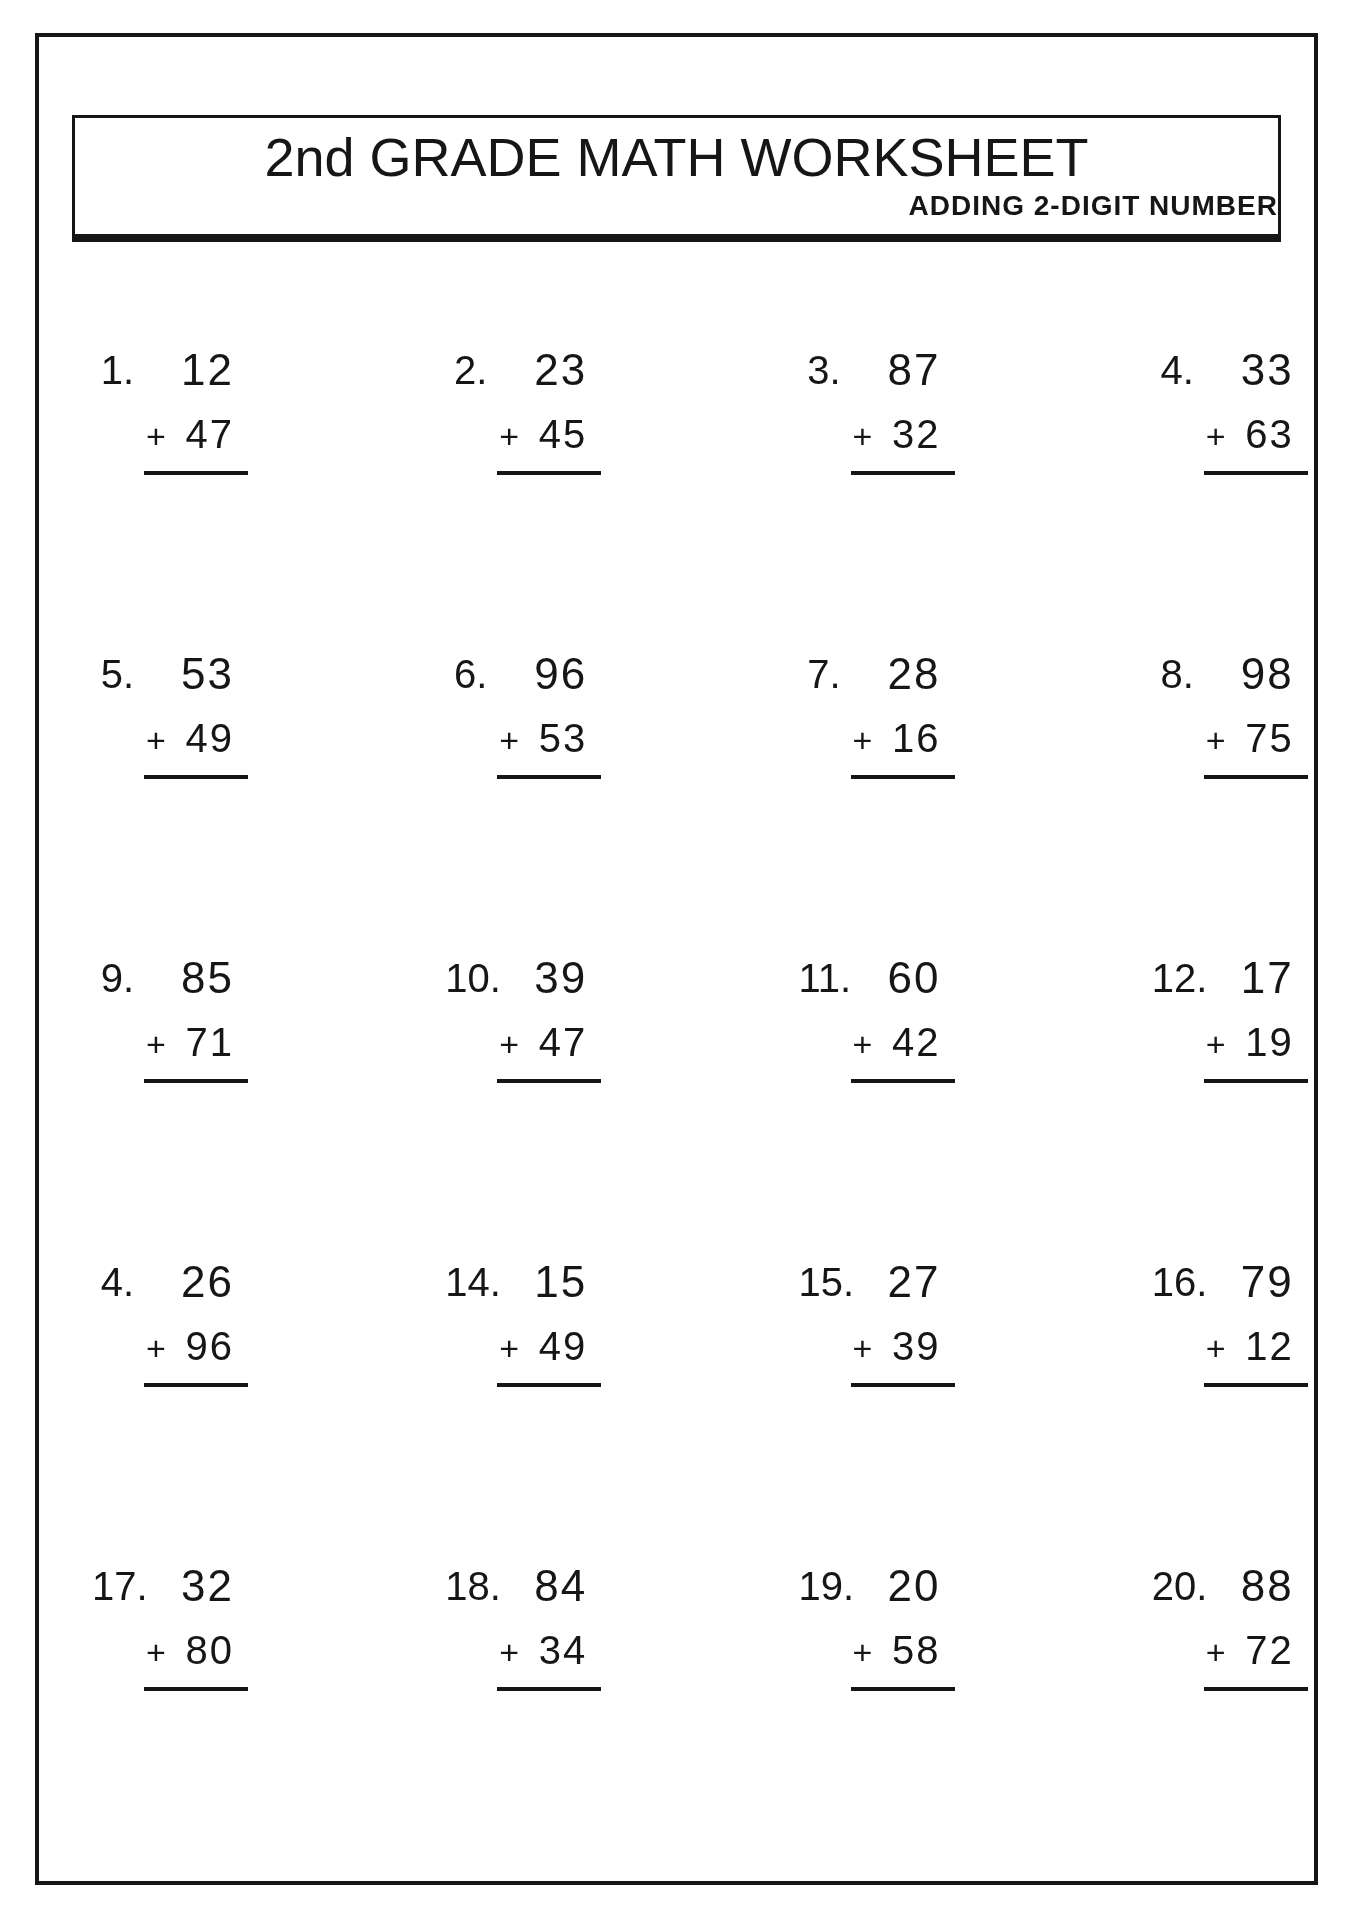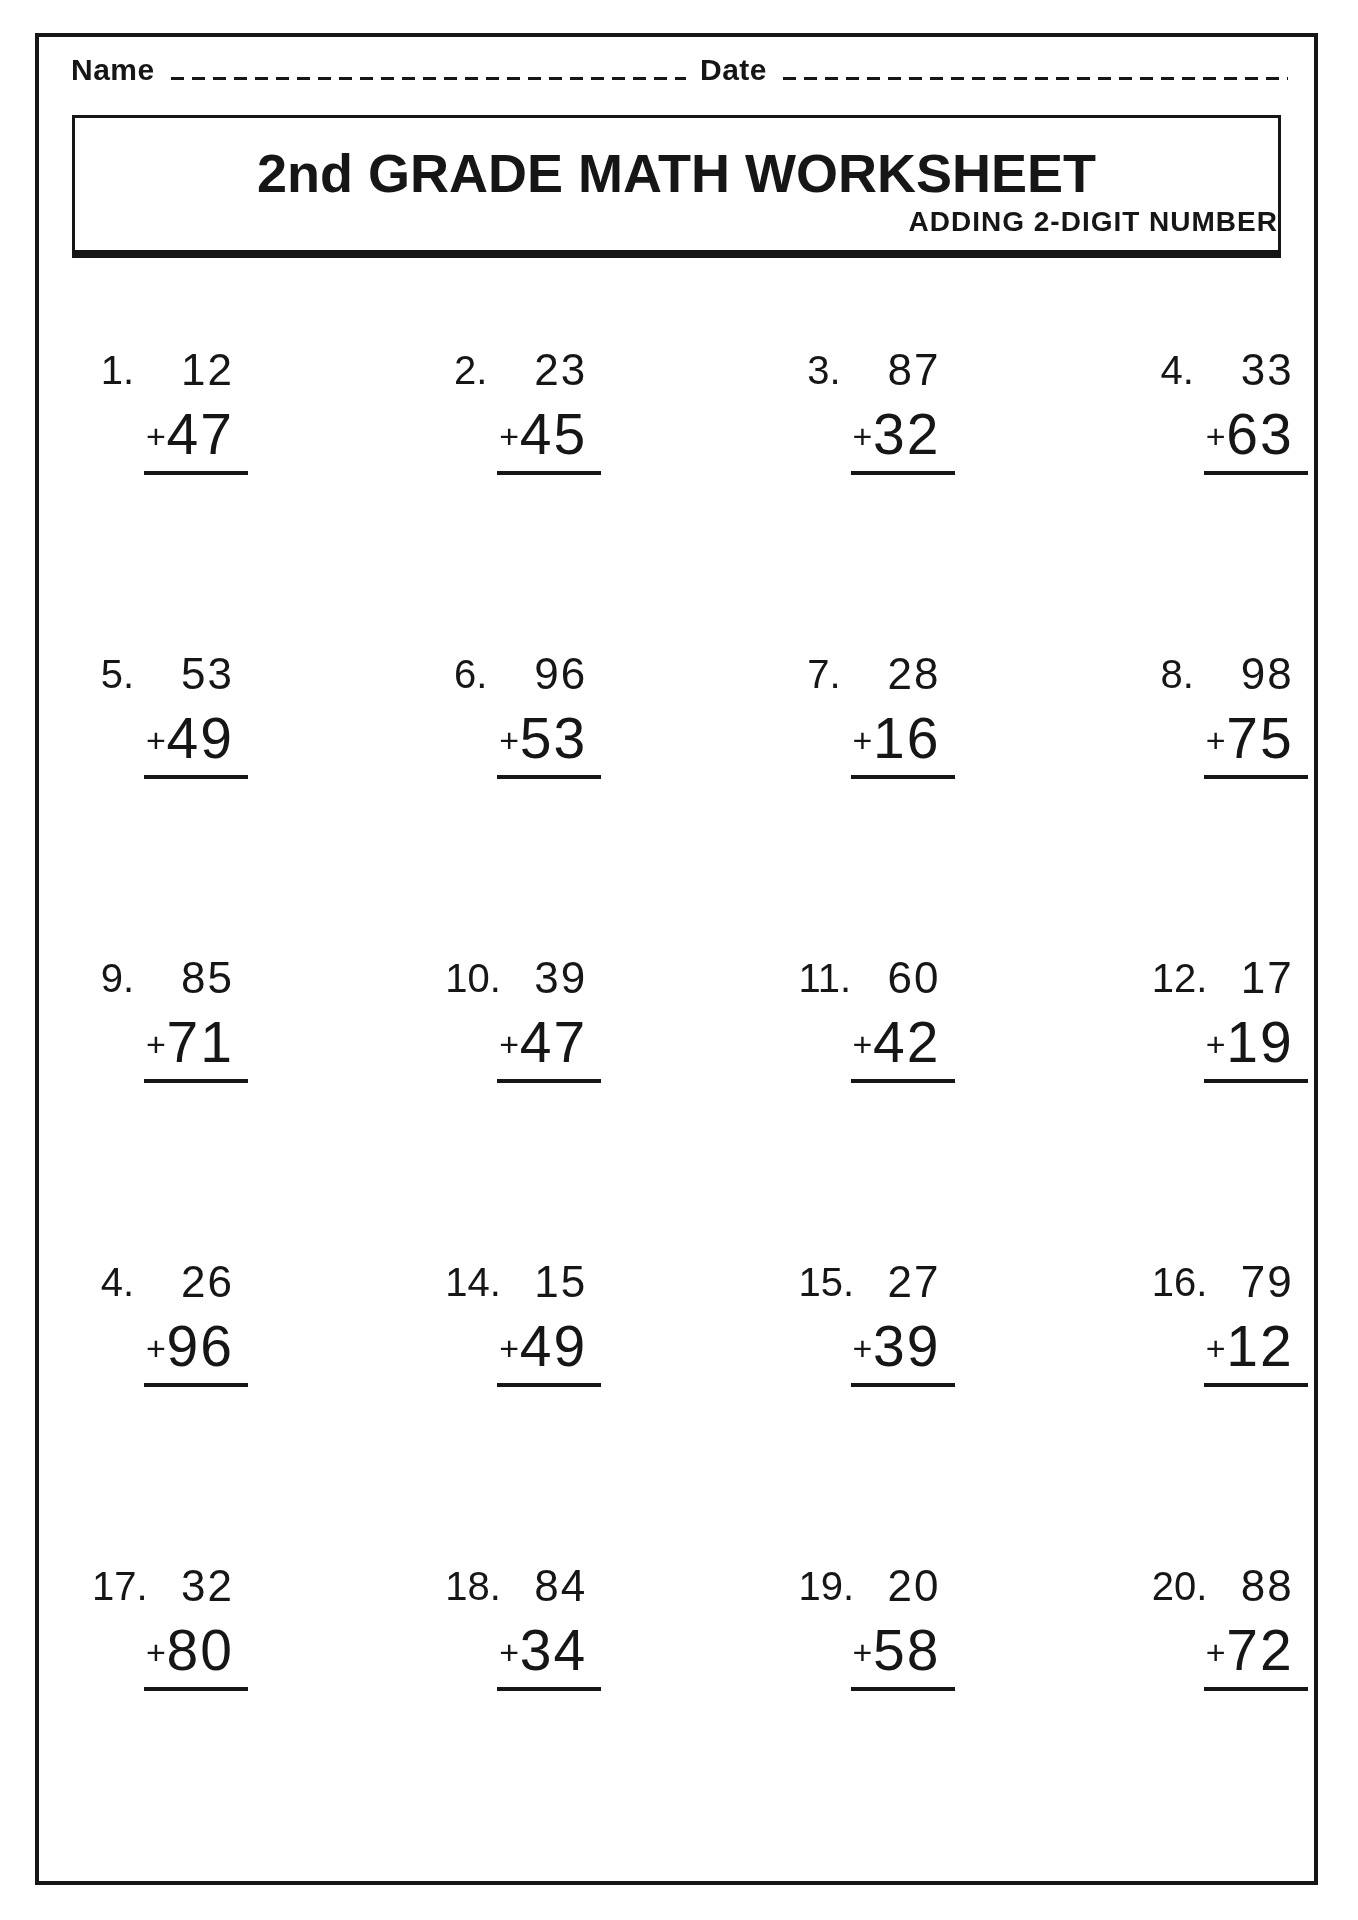--- a/index.html
+++ b/index.html
@@ -24,23 +24,22 @@
   }
   .name-line{flex:1;}
   .date-line{width:505px;margin-right:0;}
   
   .title-box{
     position:absolute;left:33px;right:33px;top:78px;
     border:3px solid #161616;border-bottom:8px solid #161616;
     text-align:center;padding:10px 0 12px 0;background:#ffffff;
   }
   .title{
-    font-size:54px;font-weight:bold;line-height:58px;letter-spacing:0px;
+    font-size:54px;font-weight:normal;line-height:58px;letter-spacing:0px;
     font-family:"Liberation Sans",sans-serif;
-    margin-top:16px;
   }
   .subtitle{
     font-size:28px;font-weight:bold;line-height:32px;margin-top:4px;letter-spacing:1px;text-align:right;
   }
   
   .instruction{
     position:absolute;top:224px;left:0;right:0;text-align:center;
     font-size:26px;font-weight:500;letter-spacing:0.5px;
   }
   
@@ -53,35 +52,29 @@
   .work{margin-left:10px;width:104px;flex:none;}
   .top-num{
     text-align:right;padding-right:14px;font-size:44px;line-height:46px;
     letter-spacing:2px;white-space:nowrap;
   }
   .brow{
     display:flex;justify-content:space-between;align-items:flex-end;margin-top:18px;
   }
   .plus{font-size:34px;line-height:42px;padding-left:2px;}
   .bval{
-    font-size:57px;line-height:46px;padding-right:14px;letter-spacing:2px;white-space:nowrap;
+    font-size:40px;line-height:46px;padding-right:14px;letter-spacing:2px;white-space:nowrap;
   }
   .ansline{height:4px;background:#161616;margin-top:14px;width:100%;}
 </style>
 </head>
 <body>
 
 <div class="sheet-border">
 
-  <div class="header-row">
-    <span>Name</span>
-    <div class="fill-line name-line"></div>
-    <span>Date</span>
-    <div class="fill-line date-line"></div>
-  </div>
 
   <div class="title-box">
     <div class="title">2nd GRADE MATH WORKSHEET</div>
     <div class="subtitle">ADDING 2-DIGIT NUMBER</div>
   </div>
 
 
   <div class="problems" id="problems">
       <div class="prow">
         <div class="problem">

